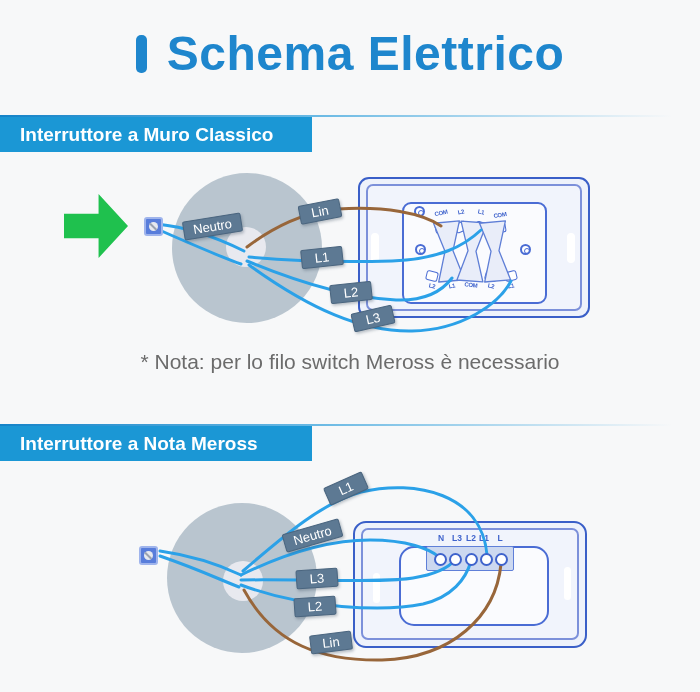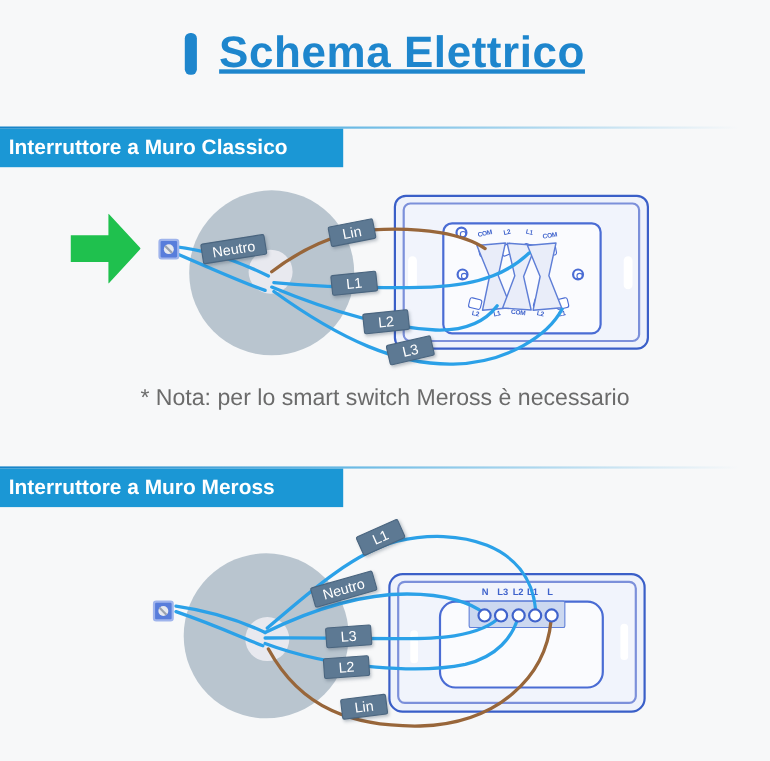--- a/index.html
+++ b/index.html
@@ -8,26 +8,26 @@
     --green:#1fc14e; --plate-border:#3a5fc8; --terminal-blue:#3f63cc;
     --circle-gray:#b9c5cf; --circle-inner:#e8e9ef;
   }
   html,body{margin:0;padding:0;}
   .page{position:relative;width:700px;height:692px;background:#f7f8f9;overflow:hidden;
         font-family:"Liberation Sans",sans-serif;}
   
   .header{position:absolute;top:26px;left:0;width:100%;display:flex;justify-content:center;
           align-items:center;gap:20px;}
   .title-bar{width:11px;height:38px;border-radius:5px;background:var(--accent);}
-  .title{font-size:40px;font-weight:bold;color:var(--accent);letter-spacing:.5px;text-decoration:underline;}
+  .title{font-size:48px;font-weight:bold;color:var(--accent);letter-spacing:.5px;}
   
   .rule{position:absolute;left:0;width:100%;height:2px;
         background:linear-gradient(90deg,#1583c8 0%,#69b9e4 45%,rgba(247,248,249,0) 96%);}
   .banner{position:absolute;left:0;width:312px;height:35px;background:var(--banner-blue);
-          color:#fff;font-size:19px;font-weight:bold;line-height:35px;padding-left:8px;
+          color:#fff;font-size:19px;font-weight:bold;line-height:35px;padding-left:20px;
           box-sizing:border-box;}
   
   .circle-outer{position:absolute;border-radius:50%;background:var(--circle-gray);}
   .circle-inner{position:absolute;border-radius:50%;background:var(--circle-inner);}
   .wire-label{position:absolute;background:var(--label-bg);border:1px solid var(--label-border);
           color:#fff;font-size:13px;text-align:center;padding:1px 9px;min-width:22px;
           border-radius:2px;box-shadow:1px 2px 3px rgba(40,60,80,.3);}
   .screw-sq{position:absolute;width:15px;height:15px;background:#587ddb;border:2px solid #9fb4ec;
           border-radius:3px;display:flex;align-items:center;justify-content:center;}
   .screw-head{width:9px;height:9px;border-radius:50%;background:#e6e9ef;position:relative;overflow:hidden;}
@@ -124,25 +124,25 @@
   <div class="wire-label" style="left:301px;top:248px;transform:rotate(-6deg);">L1</div>
   <div class="wire-label" style="left:330px;top:283px;transform:rotate(-6deg);">L2</div>
   <div class="wire-label" style="left:352px;top:309px;transform:rotate(-13deg);">L3</div>
 
   <div class="arrow-right" style="left:64px;top:194px;width:64px;height:64px;"></div>
   <div class="screw-sq" style="left:144px;top:217px;">
     <span class="screw-head"></span>
   </div>
 
   <div class="note">
-    <div class="note-line1">* Nota: per lo smart switch Meross è necessario</div>
+    <div class="note-line1">* Nota: per lo filo switch Meross è necessario</div>
   </div>
 
   <div class="rule" style="top:424px;"></div>
-  <div class="banner" style="top:426px;">Interruttore a Muro Meross</div>
+  <div class="banner" style="top:426px;">Interruttore a Nota Meross</div>
 
   <div class="circle-outer" style="left:167px;top:503px;width:150px;height:150px;"></div>
   <div class="circle-inner" style="left:223px;top:561px;width:40px;height:40px;"></div>
 
   <div class="plate" style="left:353px;top:521px;width:234px;height:127px;border-radius:13px;">
     <div class="plate-inner" style="left:6px;top:5px;width:218px;height:112px;"></div>
     <div class="slot" style="left:18px;top:50px;width:7px;height:30px;"></div>
     <div class="slot" style="left:209px;top:44px;width:7px;height:33px;"></div>
     <div class="panel" style="left:44px;top:23px;width:150px;height:80px;border-radius:15px;"></div>
   </div>

